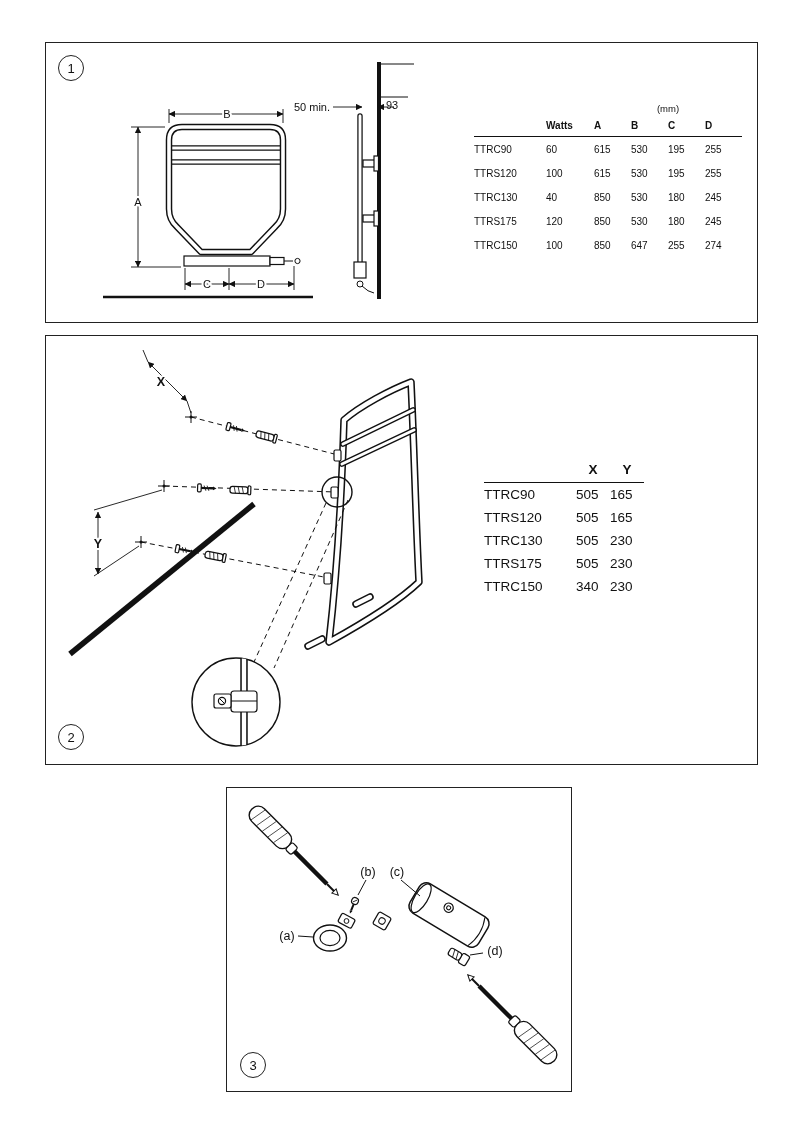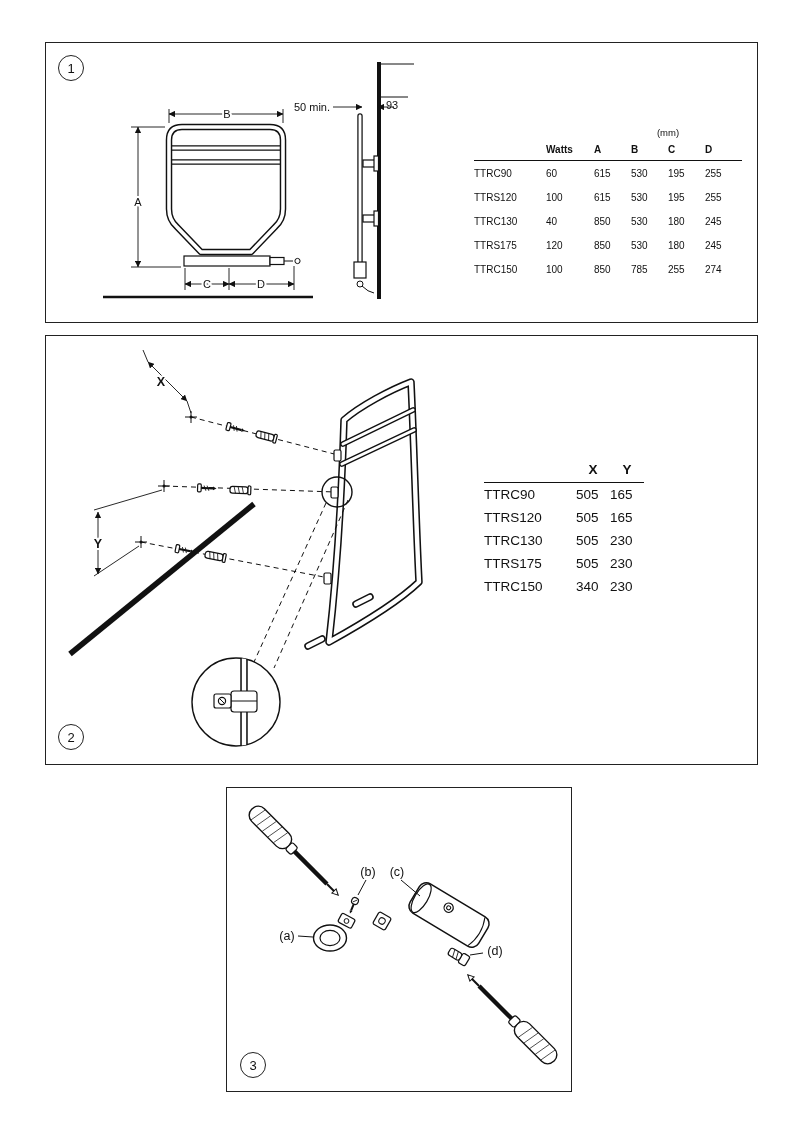--- a/index.html
+++ b/index.html
@@ -30,21 +30,21 @@
   .part{fill:#fff;stroke:#111;stroke-width:1.2;}
   .tube-o{fill:none;stroke:#111;stroke-width:6.5;stroke-linejoin:round;stroke-linecap:round;}
   .tube-i{fill:none;stroke:#fff;stroke-width:3.6;stroke-linejoin:round;stroke-linecap:round;}
   .bar-o{fill:none;stroke:#111;stroke-width:5.4;stroke-linecap:round;}
   .bar-i{fill:none;stroke:#fff;stroke-width:2.9;stroke-linecap:round;}
   .tube2-o{fill:none;stroke:#111;stroke-width:7.5;stroke-linejoin:round;stroke-linecap:round;}
   .tube2-i{fill:none;stroke:#fff;stroke-width:4.4;stroke-linejoin:round;stroke-linecap:round;}
   .bar2-o{fill:none;stroke:#111;stroke-width:5.8;stroke-linecap:round;}
   .bar2-i{fill:none;stroke:#fff;stroke-width:3;stroke-linecap:round;}
   
-  .t1{position:absolute;left:428px;top:60px;border-collapse:collapse;font-size:10px;margin-top:24px;}
+  .t1{position:absolute;left:428px;top:60px;border-collapse:collapse;font-size:10px;}
   .t1 th{font-weight:bold;padding:0;}
   .t1 .mm{text-align:center;font-weight:normal;font-size:9.5px;padding-bottom:4px;}
   .t1 .colhead th{border-bottom:1.2px solid #111;padding:2px 0 5px;text-align:left;}
   .t1 td{padding:6.5px 0;}
   .t1 .model{width:72px;text-align:left;}
   .t1 .w1{width:48px;}
   .t1 .w2{width:37px;}
   .t2{position:absolute;left:438px;top:126px;border-collapse:collapse;font-size:13.5px;}
   .t2 th{font-weight:bold;border-bottom:1.4px solid #111;padding:0 0 5px;text-align:center;}
   .t2 td{padding:4px 0;text-align:left;}
@@ -171,21 +171,21 @@
           <td>120</td>
           <td>850</td>
           <td>530</td>
           <td>180</td>
           <td>245</td>
         </tr>
         <tr>
           <td class="model">TTRC150</td>
           <td>100</td>
           <td>850</td>
-          <td>785</td>
+          <td>647</td>
           <td>255</td>
           <td>274</td>
         </tr>
       </tbody>
     </table>
   </section>
 
   <section class="panel panel2">
     <div class="step-circle">
       <span>2</span>

